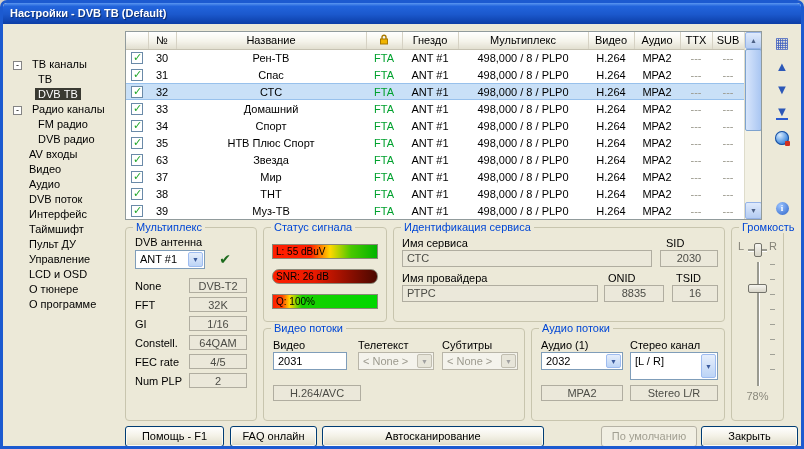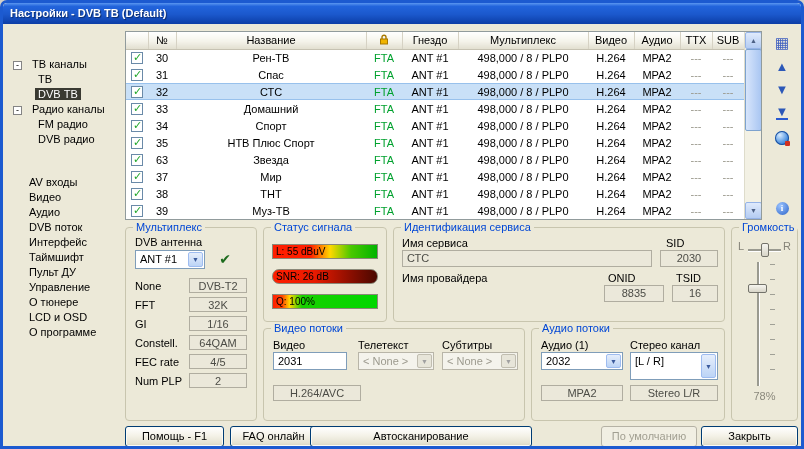--- a/index.html
+++ b/index.html
@@ -180,21 +180,21 @@
   <div class="tree-item" style="padding-left: 28px;">
     
     <span class="tree-label">FM радио</span>
   </div>
 
   <div class="tree-item" style="padding-left: 28px;">
     
     <span class="tree-label">DVB радио</span>
   </div>
 
-  <div class="tree-item" style="padding-left: 19px; margin-top: 28px;">
+  <div class="tree-item" style="padding-left: 19px;">
     
     <span class="tree-label">AV входы</span>
   </div>
 
   <div class="tree-item" style="padding-left: 19px;">
     
     <span class="tree-label">Видео</span>
   </div>
 
   <div class="tree-item" style="padding-left: 19px;">
@@ -222,26 +222,26 @@
     <span class="tree-label">Пульт ДУ</span>
   </div>
 
   <div class="tree-item" style="padding-left: 19px;">
     
     <span class="tree-label">Управление</span>
   </div>
 
   <div class="tree-item" style="padding-left: 19px;">
     
+    <span class="tree-label">LCD и OSD</span>
+  </div>
+
+  <div class="tree-item" style="padding-left: 19px;">
+    
     <span class="tree-label">О тюнере</span>
-  </div>
-
-  <div class="tree-item" style="padding-left: 19px;">
-    
-    <span class="tree-label">LCD и OSD</span>
   </div>
 
   <div class="tree-item" style="padding-left: 19px;">
     
     <span class="tree-label">О программе</span>
   </div>
 </div>
 
   <div class="table-wrap">
     <table class="channels">
@@ -490,20 +490,21 @@
 
   <div class="group" style="left:390px;top:224px;width:332px;height:95px">
     <span class="gtitle">Идентификация сервиса</span>
     <span class="lbl" style="left:8px;top:9px">Имя сервиса</span>
     <span class="lbl" style="left:272px;top:9px">SID</span>
     <div class="dfield leftal" style="left:8px;top:22px;width:250px;height:17px">СТС</div>
     <div class="dfield" style="left:266px;top:22px;width:58px;height:17px">2030</div>
     <span class="lbl" style="left:8px;top:44px">Имя провайдера</span>
     <span class="lbl" style="left:214px;top:44px">ONID</span>
     <span class="lbl" style="left:282px;top:44px">TSID</span>
+    <div class="dfield leftal" style="left:8px;top:57px;width:196px;height:17px">РТРС</div>
     <div class="dfield" style="left:210px;top:57px;width:60px;height:17px">8835</div>
     <div class="dfield" style="left:278px;top:57px;width:46px;height:17px">16</div>
   </div>
 
   <div class="group" style="left:260px;top:325px;width:262px;height:93px">
     <span class="gtitle">Видео потоки</span>
     <span class="lbl" style="left:9px;top:10px">Видео</span>
     <span class="lbl" style="left:94px;top:10px">Телетекст</span>
     <span class="lbl" style="left:178px;top:10px">Субтитры</span>
     <div class="efield" style="left:9px;top:23px;width:74px;height:18px">2031</div>
@@ -527,31 +528,31 @@
       <span class="dd">▼</span>
     </div>
     <div class="combo" style="left:98px;top:23px;width:88px;height:28px">
       <span>[L / R]</span>
       <span class="dd">▼</span>
     </div>
     <div class="dfield" style="left:9px;top:56px;width:82px;height:16px">MPA2</div>
     <div class="dfield" style="left:98px;top:56px;width:88px;height:16px">Stereo L/R</div>
   </div>
 
-  <div class="group" style="left:728px;top:224px;width:67px;height:194px">
+  <div class="group" style="left:728px;top:224px;width:53px;height:194px">
     <span class="gtitle">Громкость</span>
     <span class="lbl vol-lbl" style="left:6px;top:12px">L</span>
     <span class="lbl vol-lbl" style="right:6px;top:12px">R</span>
     <div class="vol-h-track"></div>
     <div class="vol-h-thumb"></div>
     <div class="vol-v-track"></div>
     <div class="vol-ticks"></div>
     <div class="vol-v-thumb"></div>
     <div class="vol-percent">78%</div>
   </div>
 
   <div class="btn" style="left:122px;width:99px">Помощь - F1</div>
   <div class="btn" style="left:227px;width:87px">FAQ онлайн</div>
-  <div class="btn" style="left:307px;width:222px">Автосканирование</div>
+  <div class="btn" style="left:319px;width:222px">Автосканирование</div>
   <div class="btn disabled" style="left:598px;width:96px">По умолчанию</div>
   <div class="btn" style="left:698px;width:97px">Закрыть</div>
 
 </div>
 
 </body></html>

